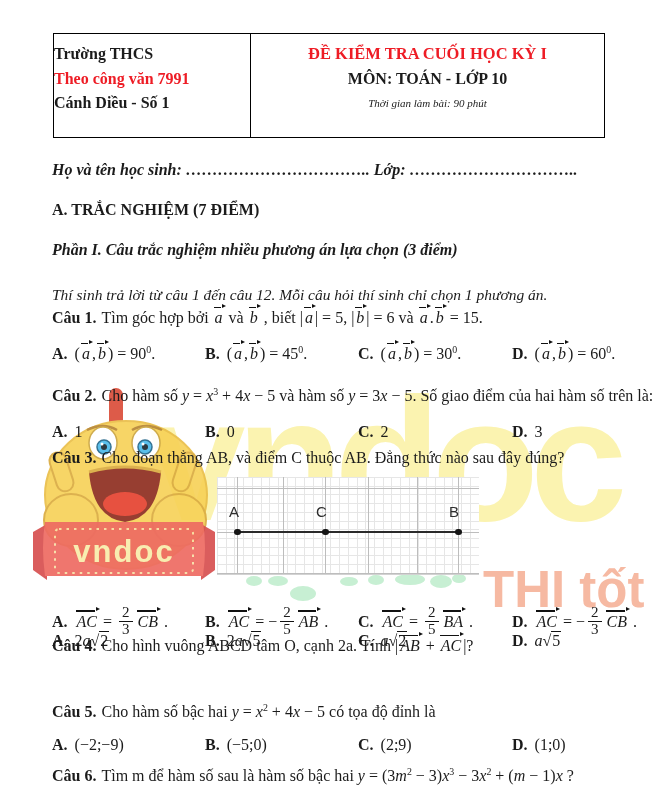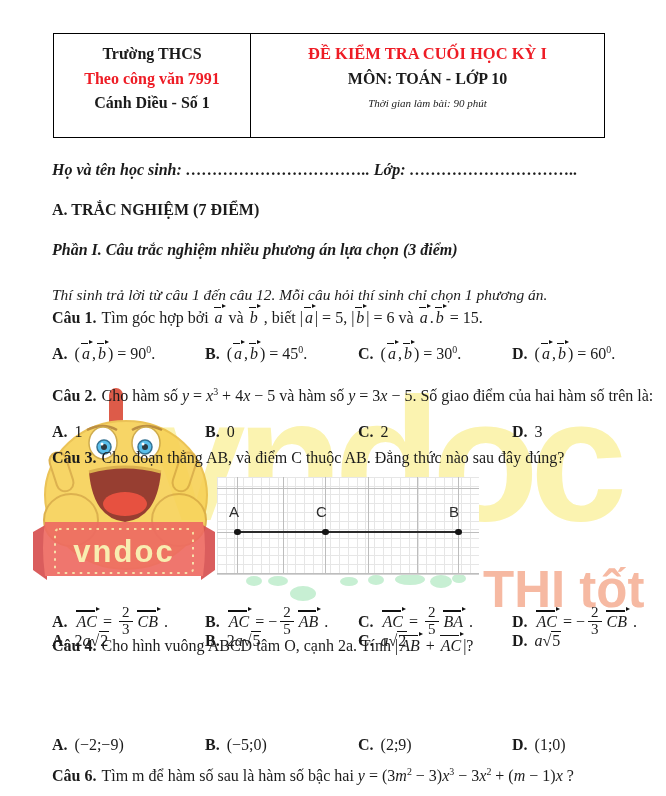--- a/index.html
+++ b/index.html
@@ -16,21 +16,21 @@
           font-family:"Liberation Sans",sans-serif;font-weight:800;font-size:31px;
           letter-spacing:2px;color:#f8edb0;}
   .wm-slogan{position:absolute;left:483px;top:522px;z-index:1;line-height:1;
           font-family:"Liberation Sans",sans-serif;font-weight:800;font-size:51px;
           color:#f6b9a2;margin-top:42px;}
   .wm-blob{position:absolute;background:#c7efd3;border-radius:50%;z-index:1;}
 
   
   .htable{position:absolute;left:53px;top:33px;width:550px;height:103px;
           border:1.6px solid #000;display:flex;background:transparent;z-index:3;}
-  .hleft{width:197px;border-right:1.6px solid #000;text-align:center;padding-top:8px;box-sizing:border-box;}
+  .hleft{width:197px;border-right:1.6px solid #000;text-align:left;padding-top:8px;box-sizing:border-box;}
   .hright{flex:1;text-align:center;padding-top:8px;}
   .hl1{font-weight:bold;font-size:16px;line-height:24.5px;}
   .red{color:#ee1c25;}
   .hr1{font-weight:bold;font-size:16.5px;line-height:24.5px;}
   .hr2{font-weight:bold;font-size:16px;line-height:24px;}
   .hr3{font-style:italic;font-size:11px;line-height:24px;}
 
   
   .stuline{position:absolute;left:52px;top:161px;font-weight:bold;font-style:italic;font-size:16px;z-index:3;}
   .secA{position:absolute;left:52px;top:201px;font-weight:bold;font-size:16px;z-index:3;}
@@ -196,20 +196,23 @@
   <div class="qline" style="top:637px;">
     <span class="qlabel">Câu 4.</span><span>Cho hình vuông ABCD tâm O, cạnh 2a. Tính |<span class="vec">AB</span> + <span class="vec">AC</span>|?</span>
   </div>
   <div class="optrow" style="top:632px;">
     <span><span class="olabel">A.</span><span>2<i>a</i>√<span class="sqi">2</span></span></span>
     <span><span class="olabel">B.</span><span>2<i>a</i>√<span class="sqi">5</span></span></span>
     <span><span class="olabel">C.</span><span><i>a</i>√<span class="sqi">2</span></span></span>
     <span><span class="olabel">D.</span><span><i>a</i>√<span class="sqi">5</span></span></span>
   </div>
 
+  <div class="qline" style="top:702px;">
+    <span class="qlabel">Câu 5.</span><span>Cho hàm số bậc hai <i>y</i> = <i>x</i><sup>2</sup> + 4<i>x</i> − 5 có tọa độ đỉnh là</span>
+  </div>
   <div class="optrow" style="top:736px;">
     <span><span class="olabel">A.</span><span>(−2;−9)</span></span>
     <span><span class="olabel">B.</span><span>(−5;0)</span></span>
     <span><span class="olabel">C.</span><span>(2;9)</span></span>
     <span><span class="olabel">D.</span><span>(1;0)</span></span>
   </div>
 
   <div class="qline" style="top:766px;">
     <span class="qlabel">Câu 6.</span><span>Tìm m để hàm số sau là hàm số bậc hai <i>y</i> = (3<i>m</i><sup>2</sup> − 3)<i>x</i><sup>3</sup> − 3<i>x</i><sup>2</sup> + (<i>m</i> − 1)<i>x</i> ?</span>
   </div>

